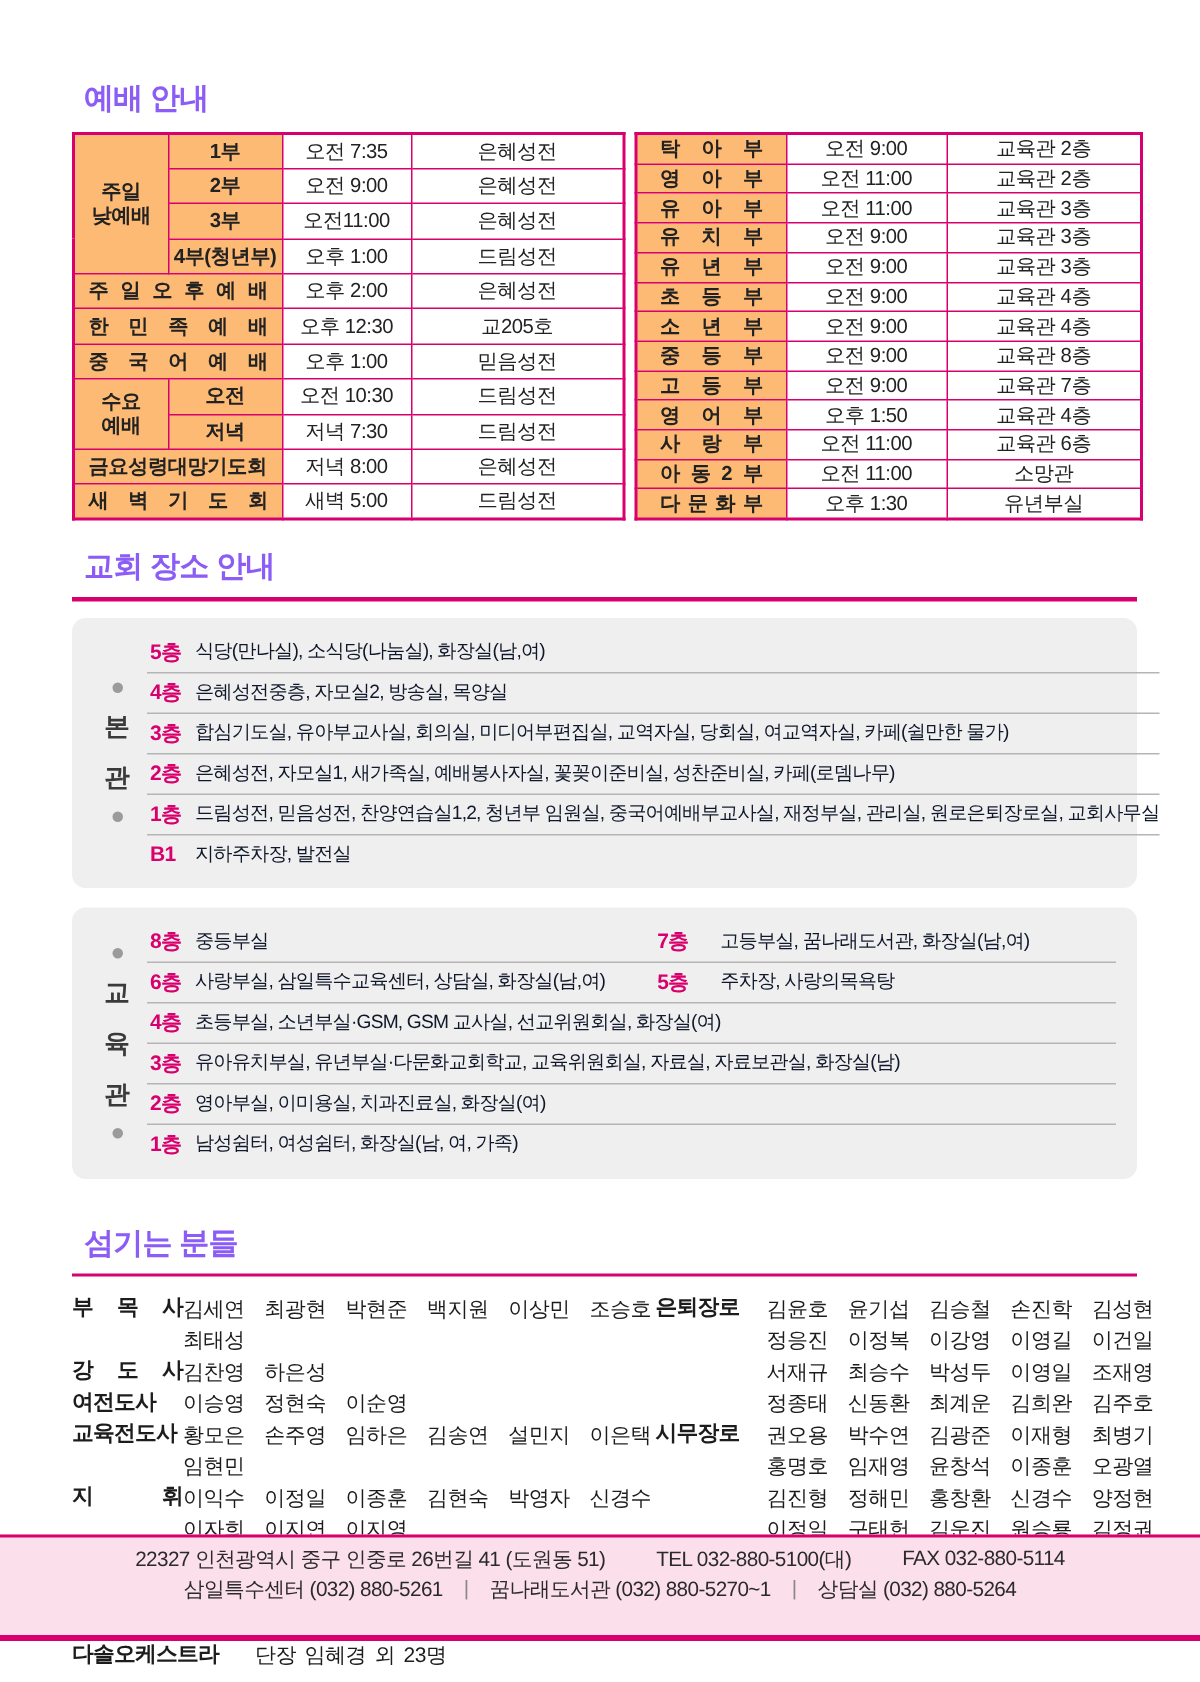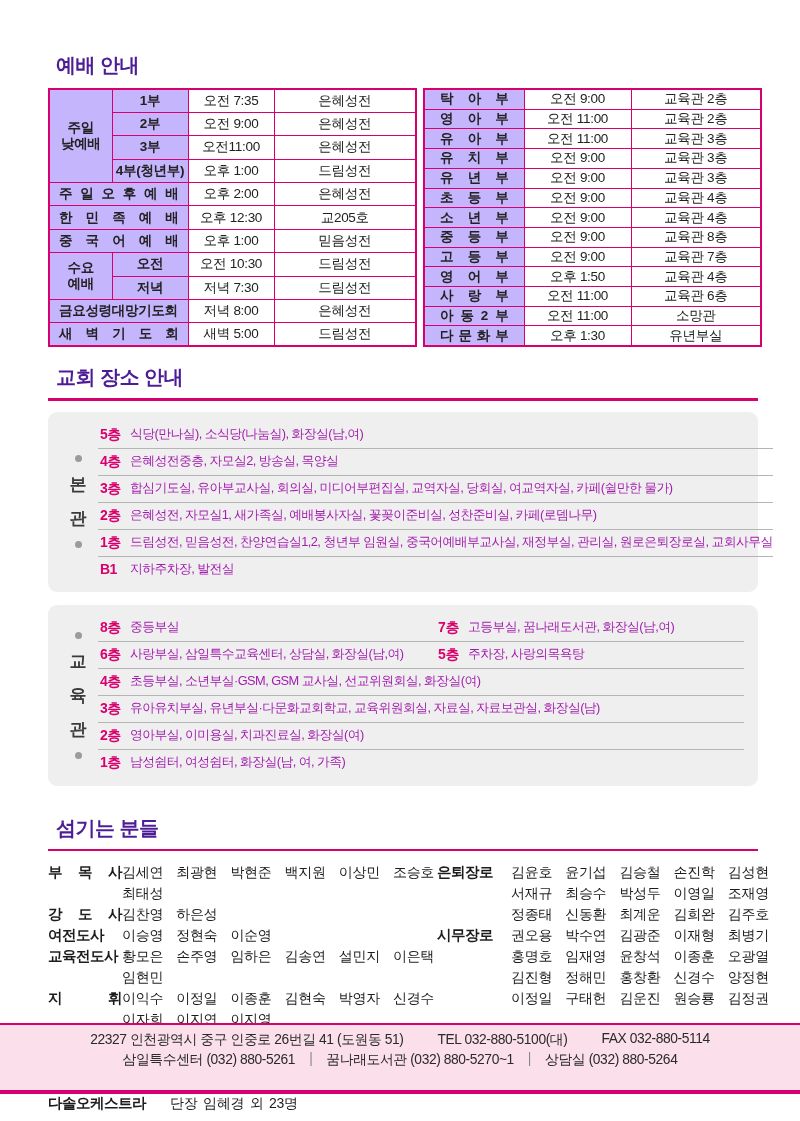--- a/index.html
+++ b/index.html
@@ -6,37 +6,37 @@
   html,body { margin:0; padding:0; }
   body {
     width:800px; height:1121px; background:#ffffff;
     font-family:"Liberation Sans","DejaVu Sans",sans-serif;
     color:#1c1c1c; overflow:hidden;
   }
   .content { margin:0 42px 0 48px; width:710px; }
 
   
   .sec-title {
-    color:#4c1d95; font-size:20px; font-weight:bold;
+    color:#8b5cf6; font-size:20px; font-weight:bold;
     margin:0 0 7px 8px; letter-spacing:-0.5px;
   }
   .rule { height:2.5px; background:#d8006e; margin-bottom:11px; }
 
   
   .tables { display:flex; gap:6px; margin-top:9px; }
   table.wtbl { border-collapse:collapse; border:2.5px solid #d8006e; table-layout:fixed; }
   table.wtbl td {
     border:1.4px solid #d8006e; font-size:13.5px; text-align:center;
     padding:0 2px; letter-spacing:-0.3px; color:#222;
   }
   .ltbl { width:367px; }
   .ltbl td { height:23.4px; }
   .rtbl { width:337px; }
   .rtbl td { height:17px; }
-  td.pink { background:#c4b5fd; font-weight:bold; }
+  td.pink { background:#fdba74; font-weight:bold; }
   .jlabel {
     text-align:justify; text-align-last:justify; text-justify:inter-word;
     padding:0 7px; width:100%;
   }
   .rtbl .jlabel { padding:0 13px; }
   .two-line div { line-height:16px; }
 
   
   .block {
     background:#f0efef; border-radius:9px; display:flex;
@@ -48,24 +48,24 @@
     font-weight:bold; font-size:17px; color:#3a3a3a;
   }
   .dot { width:7px; height:7px; border-radius:50%; background:#9b9b9b; }
   .floors { flex:1; display:flex; flex-direction:column; justify-content:space-between; }
   .floor-row {
     display:flex; align-items:center; padding:4.2px 0 3.8px 2px;
     border-bottom:1px solid #b5b5b5;
   }
   .floor-row:last-child { border-bottom:none; }
   .floor-num { color:#d8006e; font-weight:bold; font-size:14px; width:30px; flex:none; letter-spacing:-0.5px; }
-  .floor-desc { font-size:12.8px; letter-spacing:-0.55px; color:#a21caf; white-space:nowrap; }
+  .floor-desc { font-size:12.8px; letter-spacing:-0.55px; color:#0f172a; white-space:nowrap; }
   .split { gap:0; }
   .half { display:flex; align-items:center; width:52.5%; flex:none; }
-  .half2 { display:flex; align-items:center; flex:1; }
+  .half2 { display:flex; align-items:center; flex:1;gap:12px; }
 
   
   .srv-cols { display:flex; }
   .srv-left { width:389px; flex:none; }
   .srv-right { flex:1; }
   .srv-row { display:flex; align-items:flex-start; }
   .role {
     font-weight:bold; font-size:14.5px; width:74px; flex:none;
     line-height:21px; letter-spacing:-0.5px;
     text-align:justify; text-align-last:justify;
@@ -432,20 +432,21 @@
           <div class="nline ns">단장 임혜경 외 23명</div>
         </div>
       </div>
     </div>
 
     <div class="srv-right">
       <div class="srv-row">
         <div class="role">은퇴장로</div>
         <div class="names">
           <div class="nline">김윤호 윤기섭 김승철 손진학 김성현</div>
+          <div class="nline">정응진 이정복 이강영 이영길 이건일</div>
           <div class="nline">서재규 최승수 박성두 이영일 조재영</div>
           <div class="nline">정종태 신동환 최계운 김희완 김주호</div>
         </div>
       </div>
       <div class="srv-row">
         <div class="role">시무장로</div>
         <div class="names">
           <div class="nline">권오용 박수연 김광준 이재형 최병기</div>
           <div class="nline">홍명호 임재영 윤창석 이종훈 오광열</div>
           <div class="nline">김진형 정해민 홍창환 신경수 양정현</div>

